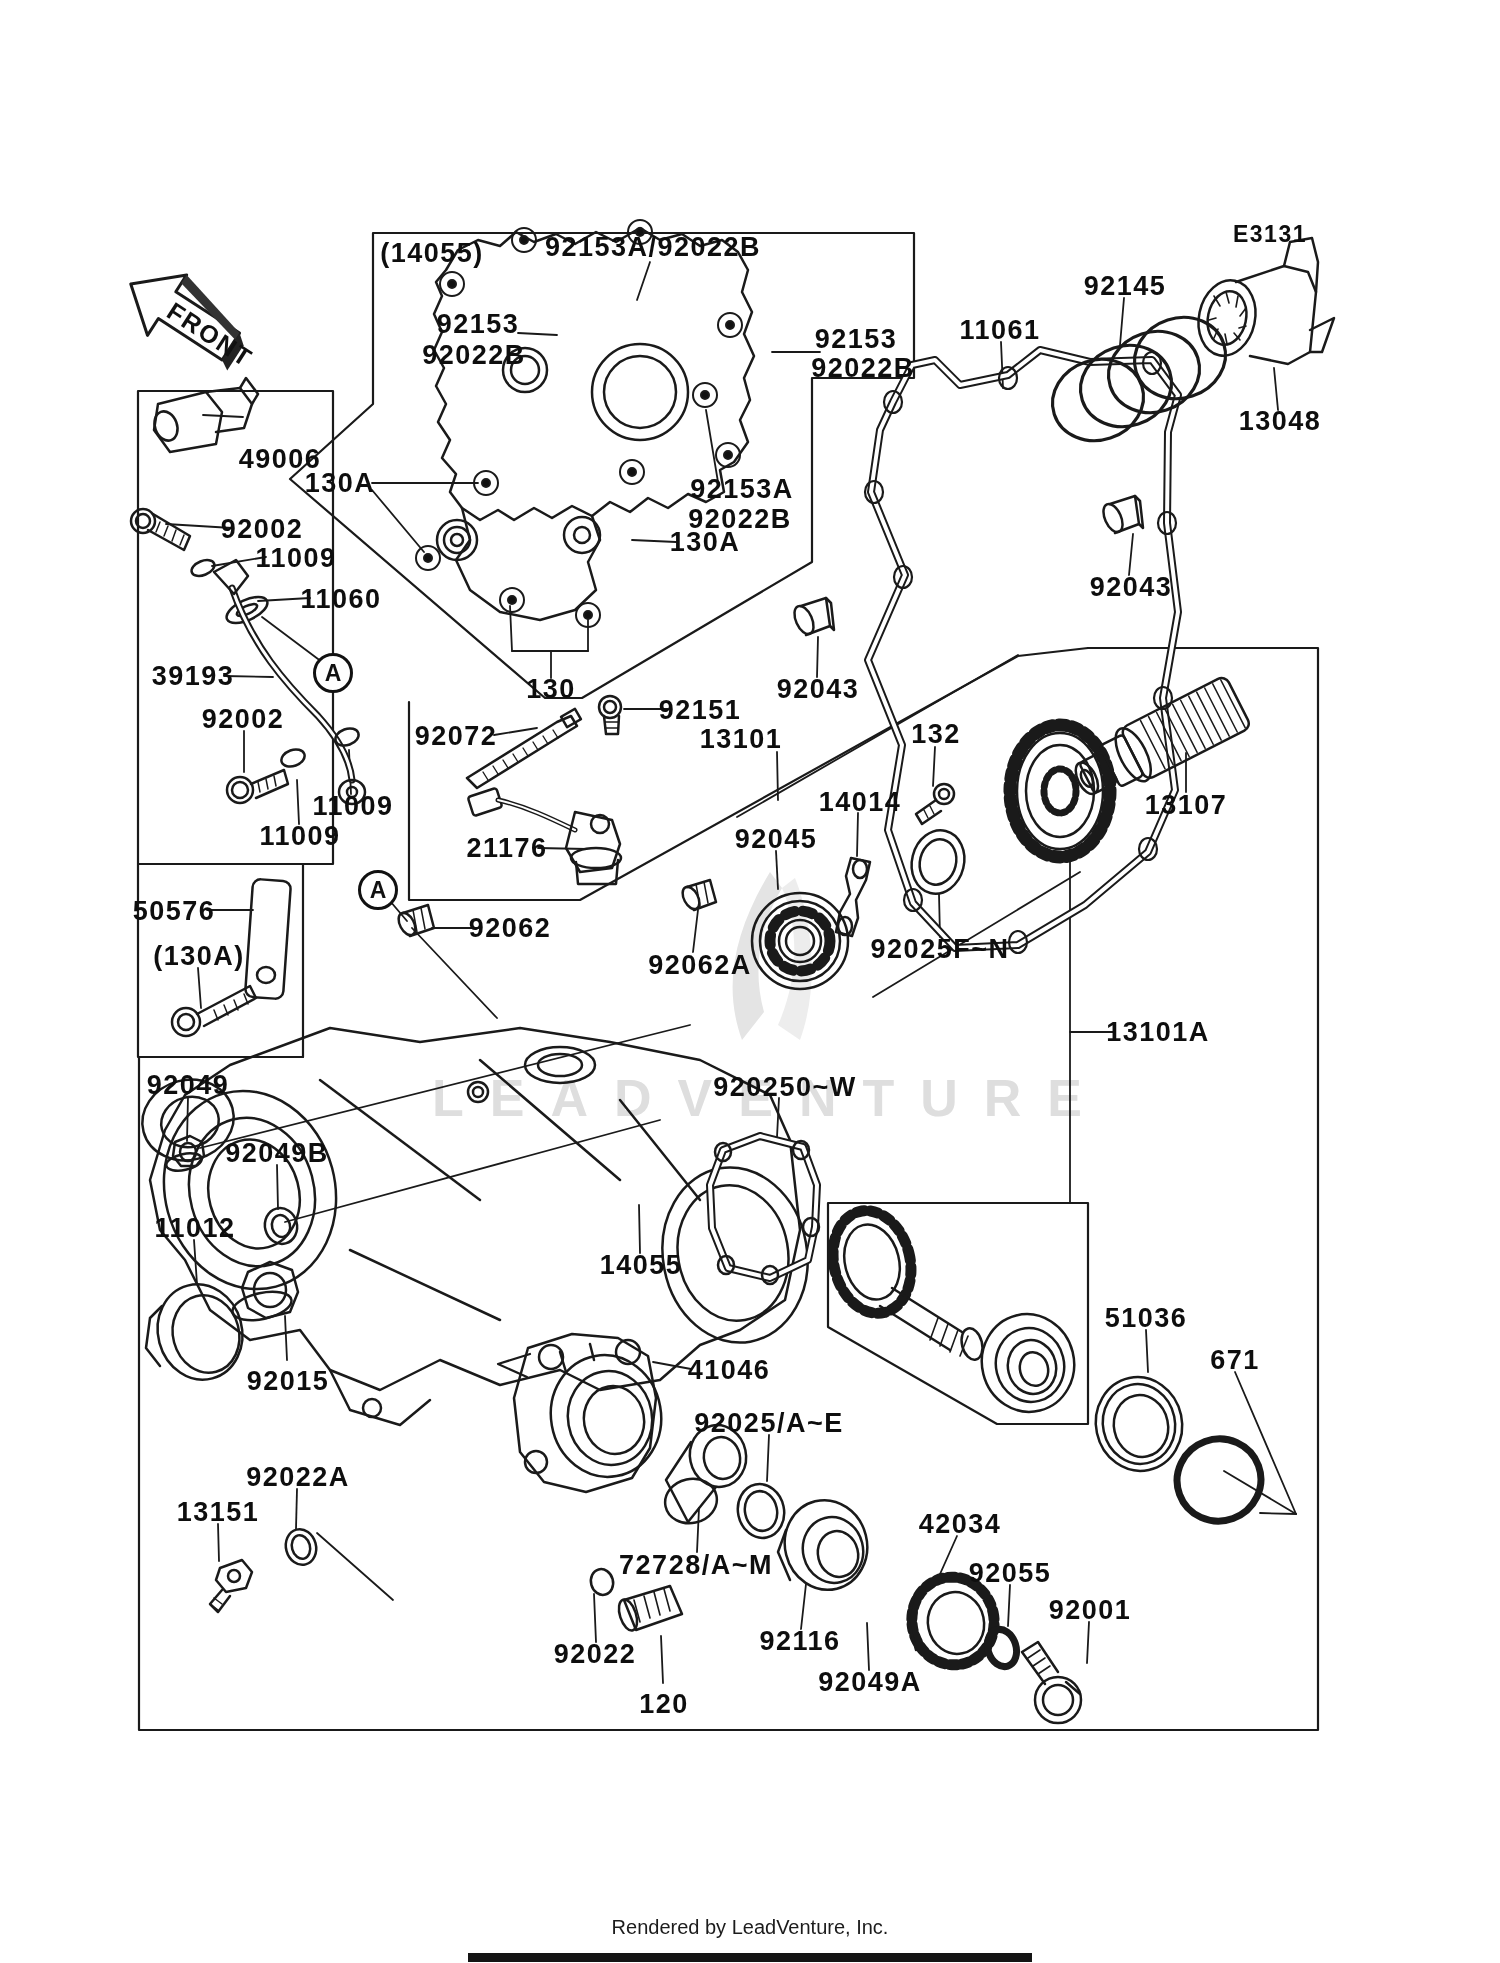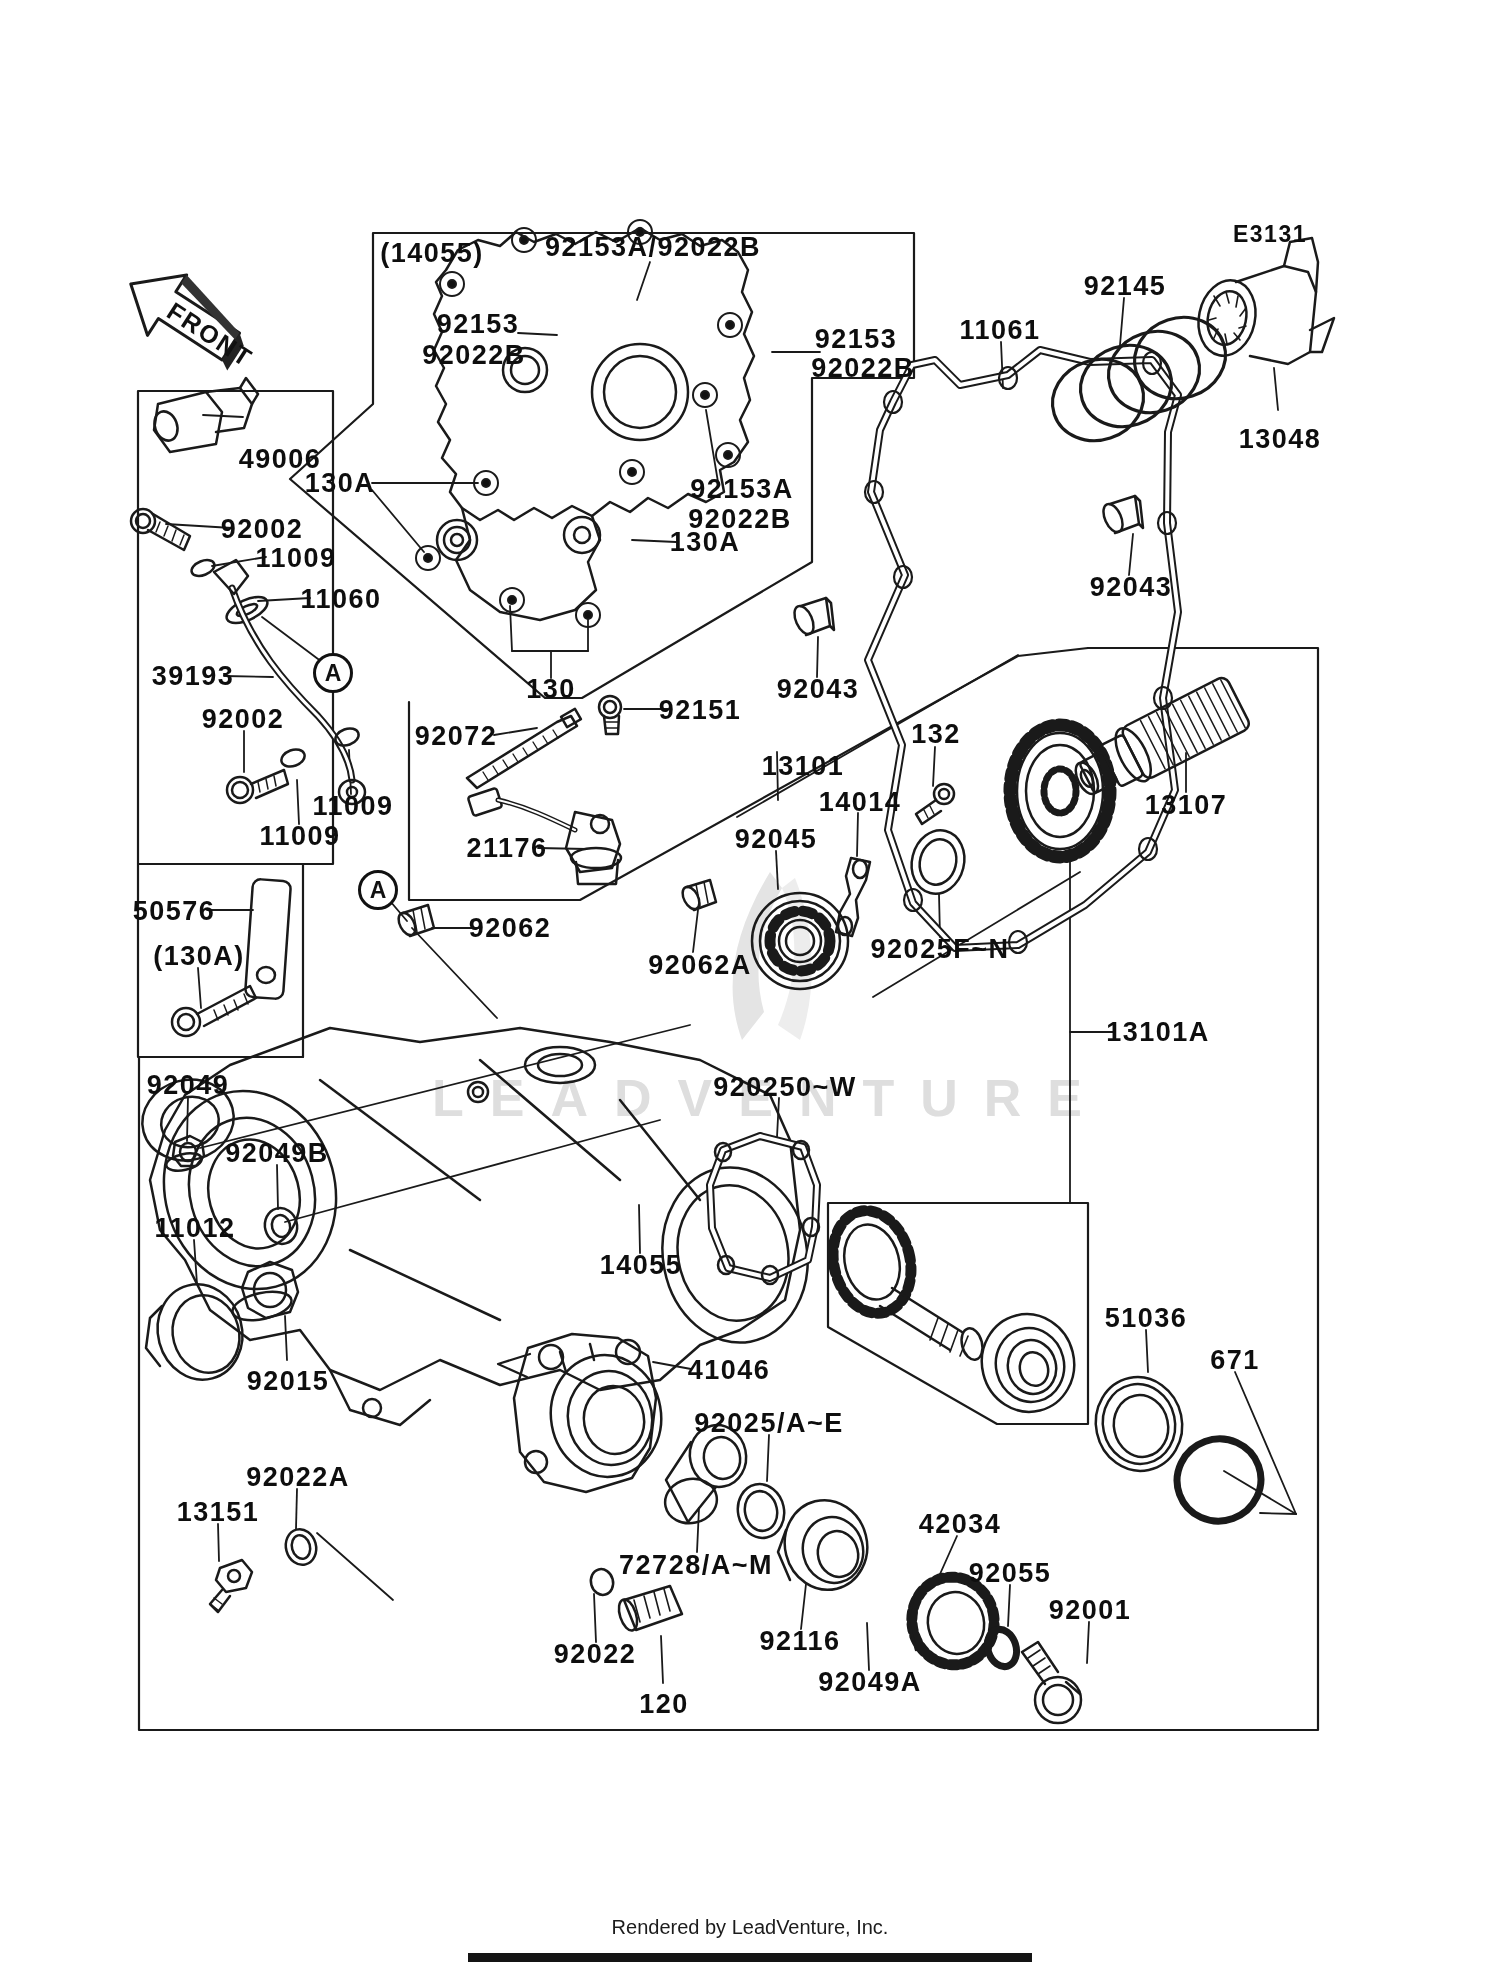--- a/index.html
+++ b/index.html
@@ -552,42 +552,42 @@
   <div>
       <div class="part-label" style="left: 432px; top: 253px;">(14055)</div>
       <div class="part-label" style="left: 653px; top: 247px;">92153A/92022B</div>
       <div class="part-label" style="left: 478px; top: 324px;">92153</div>
       <div class="part-label" style="left: 474px; top: 355px;">92022B</div>
       <div class="part-label" style="left: 856px; top: 339px;">92153</div>
       <div class="part-label" style="left: 863px; top: 368px;">92022B</div>
       <div class="part-label" style="left: 1000px; top: 330px;">11061</div>
       <div class="part-label" style="left: 1125px; top: 286px;">92145</div>
       <div class="part-label" style="left: 1270px; top: 234px; font-size: 23px;">E3131</div>
-      <div class="part-label" style="left: 1280px; top: 439px; text-align: right;">13048</div>
+      <div class="part-label" style="left: 1280px; top: 421px; text-align: right;">13048</div>
       <div class="part-label" style="left: 280px; top: 419px; margin-top: 40px;">49006</div>
       <div class="part-label" style="left: 262px; top: 529px;">92002</div>
       <div class="part-label" style="left: 296px; top: 558px;">11009</div>
       <div class="part-label" style="left: 341px; top: 599px;">11060</div>
       <div class="part-label" style="left: 193px; top: 676px;">39193</div>
       <div class="part-label" style="left: 243px; top: 719px;">92002</div>
       <div class="part-label" style="left: 353px; top: 806px;">11009</div>
       <div class="part-label" style="left: 300px; top: 836px;">11009</div>
       <div class="part-label" style="left: 340px; top: 483px;">130A</div>
       <div class="part-label" style="left: 742px; top: 489px;">92153A</div>
       <div class="part-label" style="left: 740px; top: 519px;">92022B</div>
       <div class="part-label" style="left: 705px; top: 542px;">130A</div>
       <div class="part-label" style="left: 551px; top: 689px;">130</div>
       <div class="part-label" style="left: 700px; top: 710px;">92151</div>
       <div class="part-label" style="left: 456px; top: 736px;">92072</div>
       <div class="part-label" style="left: 507px; top: 848px;">21176</div>
       <div class="part-label" style="left: 510px; top: 928px;">92062</div>
       <div class="part-label" style="left: 700px; top: 965px;">92062A</div>
       <div class="part-label" style="left: 818px; top: 689px;">92043</div>
       <div class="part-label" style="left: 1131px; top: 587px;">92043</div>
-      <div class="part-label" style="left: 803px; top: 739px; margin-top: 27px;">13101</div>
+      <div class="part-label" style="left: 741px; top: 739px;">13101</div>
       <div class="part-label" style="left: 936px; top: 734px;">132</div>
       <div class="part-label" style="left: 860px; top: 802px;">14014</div>
       <div class="part-label" style="left: 776px; top: 839px;">92045</div>
       <div class="part-label" style="left: 940px; top: 949px;">92025F~N</div>
       <div class="part-label" style="left: 1186px; top: 805px;">13107</div>
       <div class="part-label" style="left: 1158px; top: 1032px;">13101A</div>
       <div class="part-label" style="left: 174px; top: 911px;">50576</div>
       <div class="part-label" style="left: 199px; top: 956px;">(130A)</div>
       <div class="part-label" style="left: 188px; top: 1085px;">92049</div>
       <div class="part-label" style="left: 277px; top: 1153px;">92049B</div>

